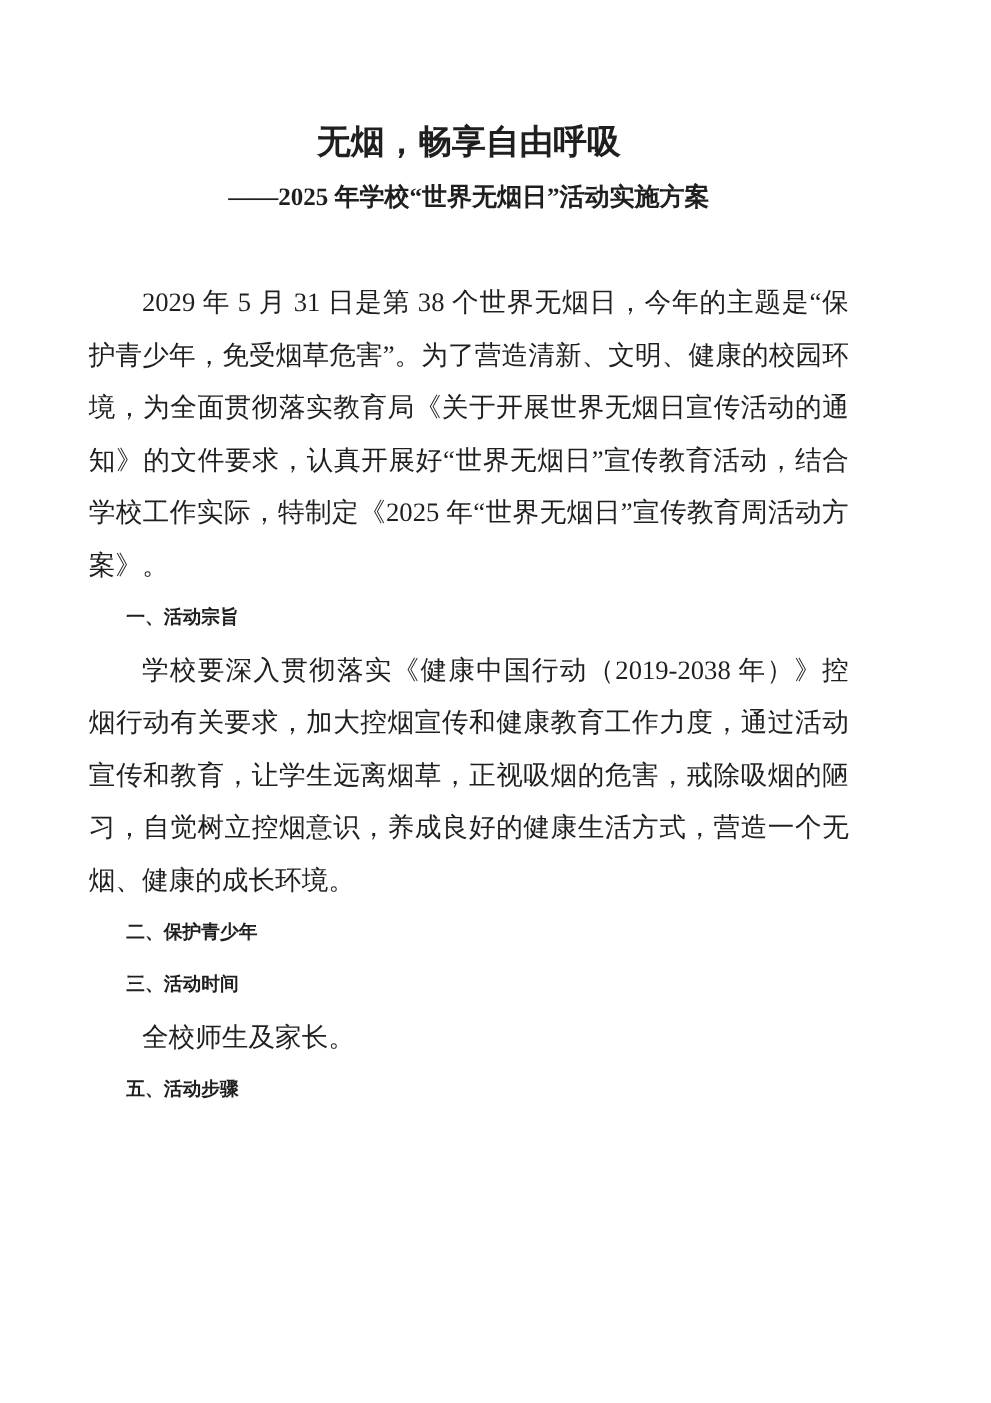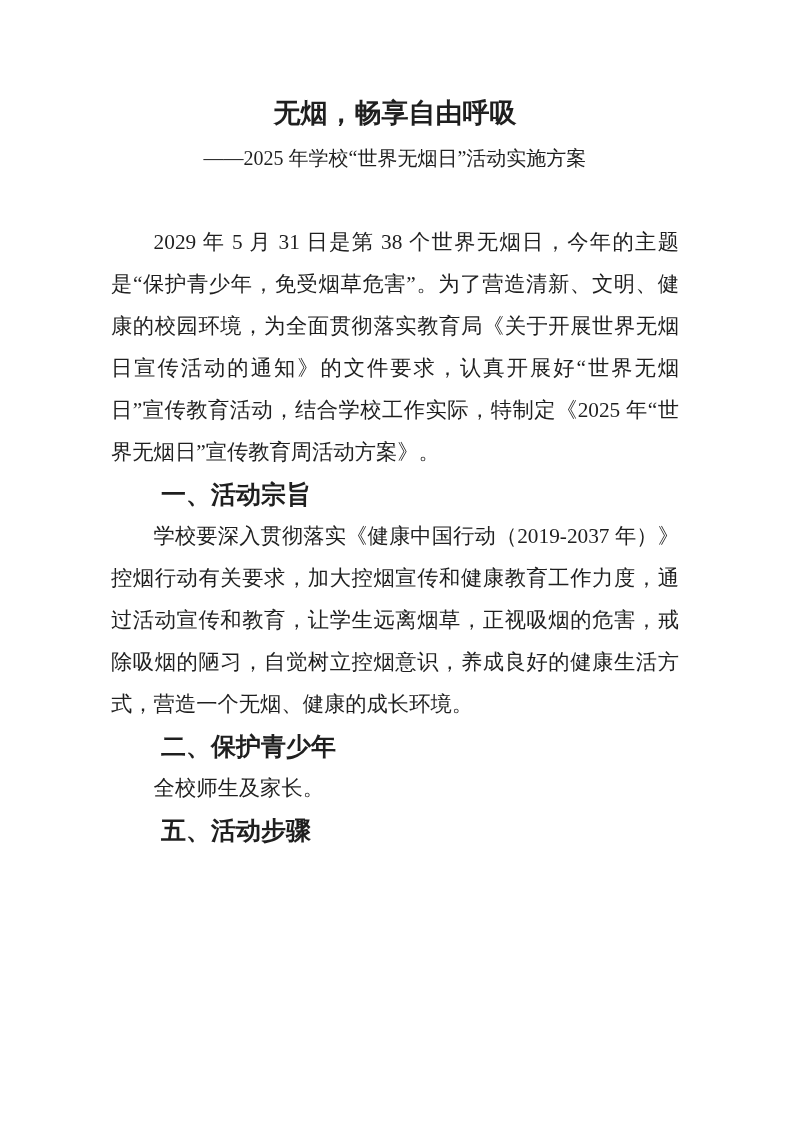--- a/index.html
+++ b/index.html
@@ -7,79 +7,80 @@
     padding: 0;
     background: #ffffff;
   }
   .page {
     position: relative;
     width: 793px;
     height: 1122px;
     margin: 0 auto;
     background: #ffffff;
     box-sizing: border-box;
-    padding: 92px 114px 0 111px;
+    padding: 92px 114px 0 71px;
     overflow: hidden;
     color: #1f1f1f;
     font-family: "Liberation Serif", "DejaVu Serif", serif;
   }
   .doc-title {
     margin: 0;
     font-family: "Liberation Sans", "DejaVu Sans", sans-serif;
     font-weight: 700;
     font-size: 27px;
     line-height: 42px;
     text-align: center;
   }
   .doc-subtitle {
     margin: 7px 0 0 0;
-    font-weight: 400;
+    font-weight: 700;
     font-size: 20px;
     line-height: 34px;
     text-align: center;
   }
   .doc-body {
     margin-top: 46px;
     font-size: 21.3px;
     line-height: 42px;
     text-align: justify;
     text-justify: inter-character;
   }
   .para {
     margin: 0;
     text-indent: 2em;
   }
   .heading {
     margin: 0;
     text-indent: 2em;
     font-family: "Liberation Sans", "DejaVu Sans", sans-serif;
     font-weight: 700;
-    font-size: 25px;
+    font-size: 15px;
   }
 </style>
 </head>
 <body>
 
 <div class="page">
 
   <h1 class="doc-title">无烟，畅享自由呼吸</h1>
 
   <h2 class="doc-subtitle">——2025 年学校“世界无烟日”活动实施方案</h2>
 
   <div class="doc-body">
 
     <p class="para">2029 年 5 月 31 日是第 38 个世界无烟日，今年的主题是“保护青少年，免受烟草危害”。为了营造清新、文明、健康的校园环境，为全面贯彻落实教育局《关于开展世界无烟日宣传活动的通知》的文件要求，认真开展好“世界无烟日”宣传教育活动，结合学校工作实际，特制定《2025 年“世界无烟日”宣传教育周活动方案》。</p>
 
     <p class="heading">一、活动宗旨</p>
 
-    <p class="para">学校要深入贯彻落实《健康中国行动（2019-2037 年）》控烟行动有关要求，加大控烟宣传和健康教育工作力度，通过活动宣传和教育，让学生远离烟草，正视吸烟的危害，戒除吸烟的陋习，自觉树立控烟意识，养成良好的健康生活方式，营造一个无烟、健康的成长环境。</p>
+    <p class="para">学校要深入贯彻落实《健康中国行动（2019-2038 年）》控烟行动有关要求，加大控烟宣传和健康教育工作力度，通过活动宣传和教育，让学生远离烟草，正视吸烟的危害，戒除吸烟的陋习，自觉树立控烟意识，养成良好的健康生活方式，营造一个无烟、健康的成长环境。</p>
 
     <p class="heading">二、保护青少年</p>
 
 
+    <p class="heading">三、活动时间</p>
 
 
 
     <p class="para">全校师生及家长。</p>
 
     <p class="heading">五、活动步骤</p>
 
   </div>
 </div>
 

